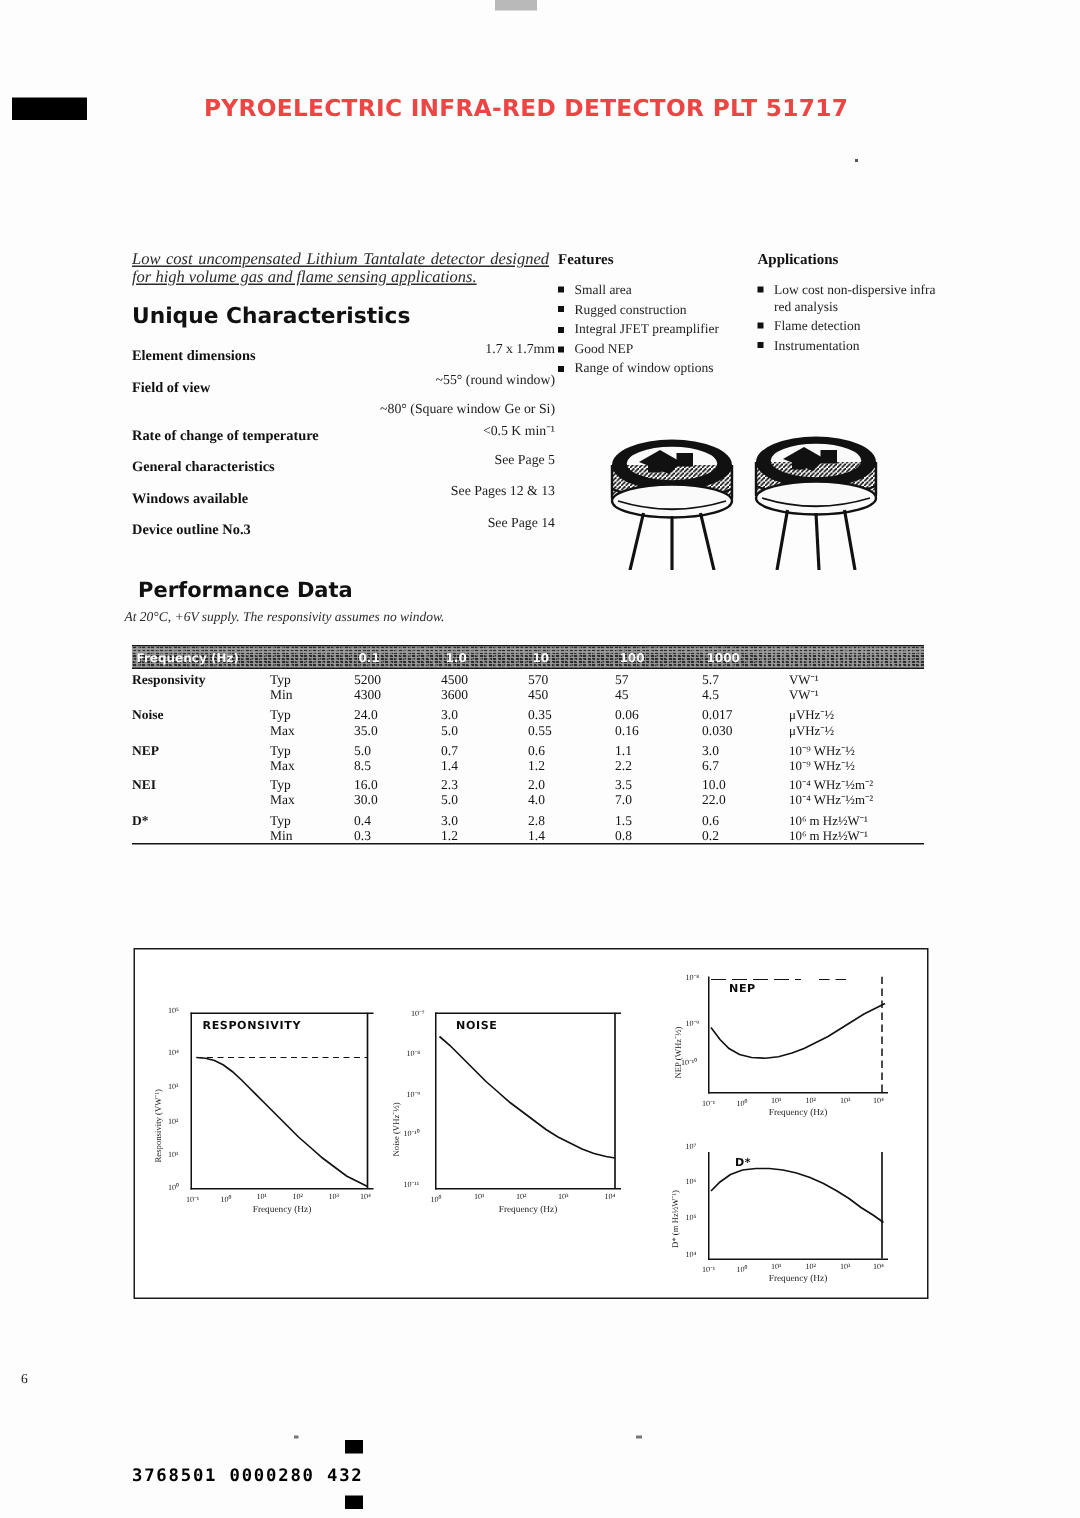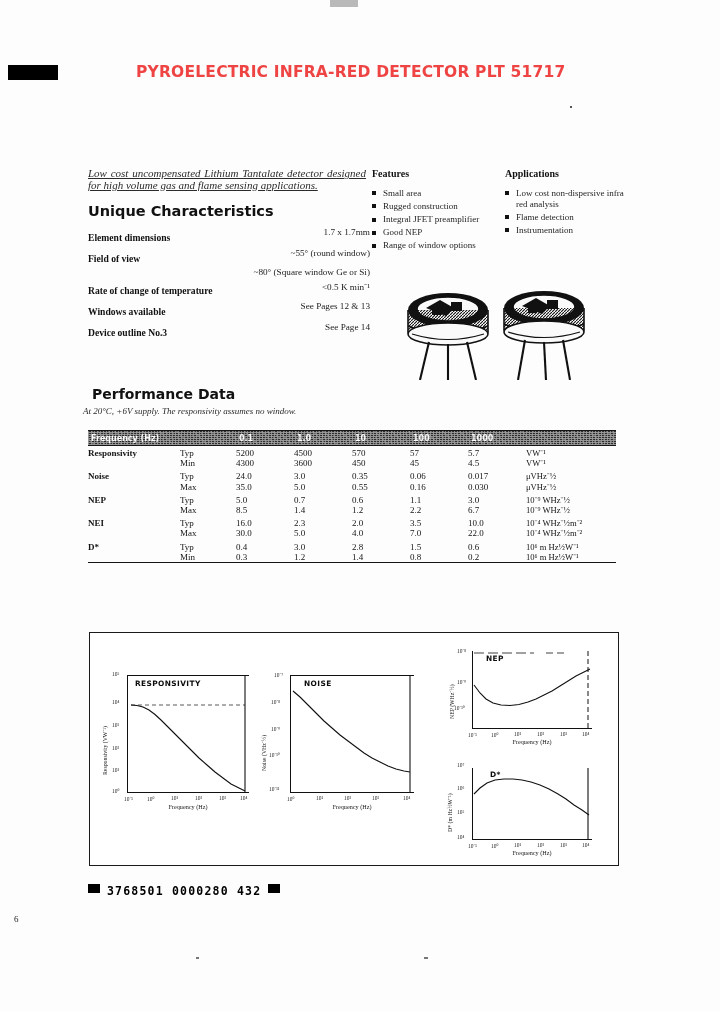--- a/index.html
+++ b/index.html
@@ -118,21 +118,21 @@
   }
   .ylab{
     position:absolute;font-size:5.8px;color:#1a1a1a;
     transform:rotate(-90deg);transform-origin:left top;white-space:nowrap;
   }
   .tk{position:absolute;font-size:5.4px;color:#1a1a1a;white-space:nowrap;}
   svg{display:block;}
 
   
   .pgnum{position:absolute;left:14px;top:914px;font-size:9px;color:#222;}
-  .bc{position:absolute;left:88px;top:884px;display:flex;align-items:flex-start;gap:7px;}
+  .bc{position:absolute;left:88px;top:960px;display:flex;align-items:flex-end;gap:7px;flex-direction:column;}
   .bc-sq{width:12px;height:9px;background:#000;}
   .bc-txt{
     font-family:"DejaVu Sans Mono", monospace;
     font-weight:bold;font-size:11.5px;letter-spacing:1.2px;color:#000;
   }
   .powered{
     position:absolute;left:8px;top:972px;
     font-family:"DejaVu Sans Mono", monospace;
     font-size:10.5px;color:#666;letter-spacing:.2px;
   }
@@ -159,20 +159,24 @@
       <span class="ch-val">1.7 x 1.7mm</span>
     </div>
     <div class="ch-row">
       <span class="ch-label">Field of view</span>
       <span class="ch-val">~55° (round window)</span>
       <span class="ch-val2">~80° (Square window Ge or Si)</span>
     </div>
     <div class="ch-row">
       <span class="ch-label">Rate of change of temperature</span>
       <span class="ch-val">&lt;0.5 K min⁻¹</span>
+    </div>
+    <div class="ch-row">
+      <span class="ch-label">General characteristics</span>
+      <span class="ch-val">See Page 5</span>
     </div>
     <div class="ch-row">
       <span class="ch-label">Windows available</span>
       <span class="ch-val">See Pages 12 &amp; 13</span>
     </div>
     <div class="ch-row">
       <span class="ch-label">Device outline No.3</span>
       <span class="ch-val">See Page 14</span>
     </div>
   </div>

